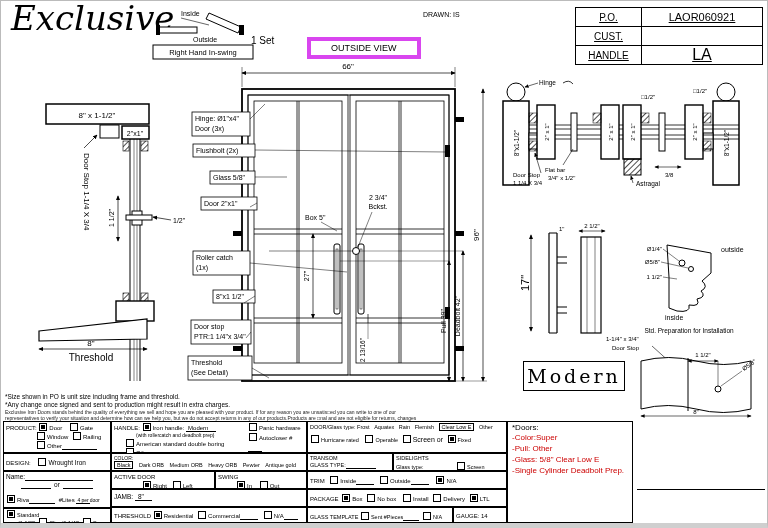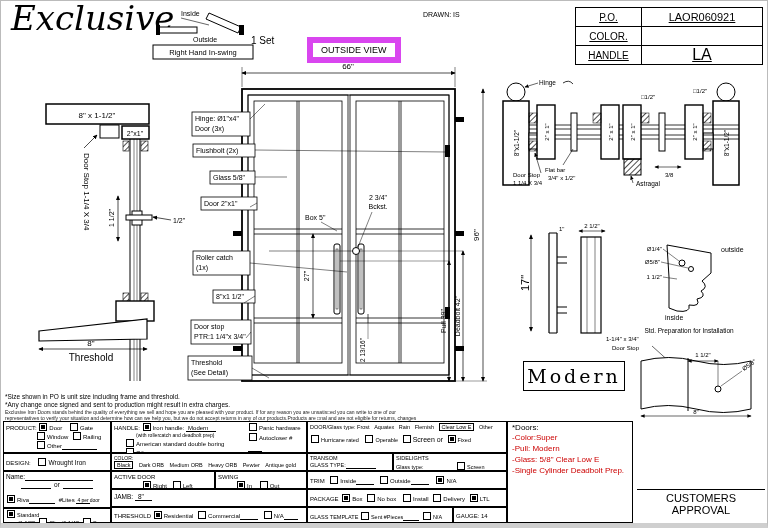--- a/index.html
+++ b/index.html
@@ -4,21 +4,21 @@
 <style>
   html,body{margin:0;padding:0;background:#d9d9d9;}
   *{box-sizing:border-box;}
   #page{position:relative;width:768px;height:528px;background:#fff;margin:0 auto;
         font-family:"Liberation Sans",sans-serif;color:#000;overflow:hidden;
         border:1px solid #bbb;border-bottom:5px solid #cfcfcf;}
   .abs{position:absolute;}
   svg text{font-family:"Liberation Sans",sans-serif;fill:#000;}
   .logo-script{font-family:"DejaVu Serif",serif;font-style:italic;font-size:34px;line-height:30px;}
   .logo-sub{font-family:"DejaVu Serif",serif;font-size:11px;letter-spacing:5px;margin-top:2px;text-align:center;}
-  .boxlbl{border:6px solid #d946ef;padding:2px 8px;font-size:9px;display:inline-block;background:#fff;}
+  .boxlbl{border:4px solid #d946ef;padding:2px 20px;font-size:9px;display:inline-block;background:#fff;}
   table.po{border-collapse:collapse;width:188px;}
   table.po td{border:1px solid #000;height:19px;font-size:10px;padding:0 4px;text-align:center;text-decoration:underline;}
   .modernbox{border:1px solid #000;font-family:"DejaVu Serif",serif;font-size:19px;letter-spacing:3px;
              text-align:center;padding:3px 0;width:102px;}
   .disc1{font-size:6.5px;line-height:8px;}
   .disc2{font-size:5px;line-height:6px;color:#222;}
   
   .sec{position:absolute;border:1px solid #000;font-size:6px;padding:1px 2px;line-height:8px;background:#fff;}
   .cb{width:8px;height:8px;border:1px solid #000;display:inline-block;vertical-align:-1px;
       margin:0 2px 0 1px;position:relative;background:#fff;}
@@ -56,21 +56,21 @@
   <div class="abs boxlbl" style="left:306px;top:36px;">OUTSIDE VIEW</div>
   <div class="abs" style="left:422px;top:10px;font-size:7px;">DRAWN: IS</div>
 
   <table class="po abs" style="left:574px;top:6px;">
     <tbody>
         <tr>
           <td style="width:66px;">P.O.</td>
         <td style="font-size:11px;">LAOR060921</td>
         </tr>
     <tr>
-          <td>COLOR.</td>
+          <td>CUST.</td>
         <td></td>
         </tr>
     <tr>
           <td>HANDLE</td>
         <td style="font-size:16px;">LA</td>
         </tr>
   </tbody>
     </table>
 
   <svg class="abs" style="left:28px;top:92px;" width="165" height="305" viewBox="0 0 165 305">
@@ -471,24 +471,23 @@
     </div>
 
     <div class="sec" style="left:450px;top:86px;width:54px;height:16px;font-size:6px;padding-top:4px;">
       <span>GAUGE:</span>
       <span>14</span>
     </div>
 
     <div class="sec" style="left:504px;top:0;width:126px;height:102px;font-size:8px;padding:2px 4px;">
       <div style="color:#000;">*Doors:</div>
       <div class="rednotes">-Color:Super</div>
-      <div class="rednotes">-Pull: Modern</div>
+      <div class="rednotes">-Pull: Other</div>
       <div class="rednotes">-Glass: 5/8" Clear Low E</div>
       <div class="rednotes">-Single Cylinder Deadbolt Prep.</div>
     </div>
 
     <div class="abs" style="left:634px;top:68px;width:128px;">
       <div style="border-top:1px solid #000;height:3px;"></div>
-      <div style="font-size:11px;text-align:center;">CUSTOMERS APPROVAL</div>
     </div>
   </div>
 
 </div>
 
 </body></html>

